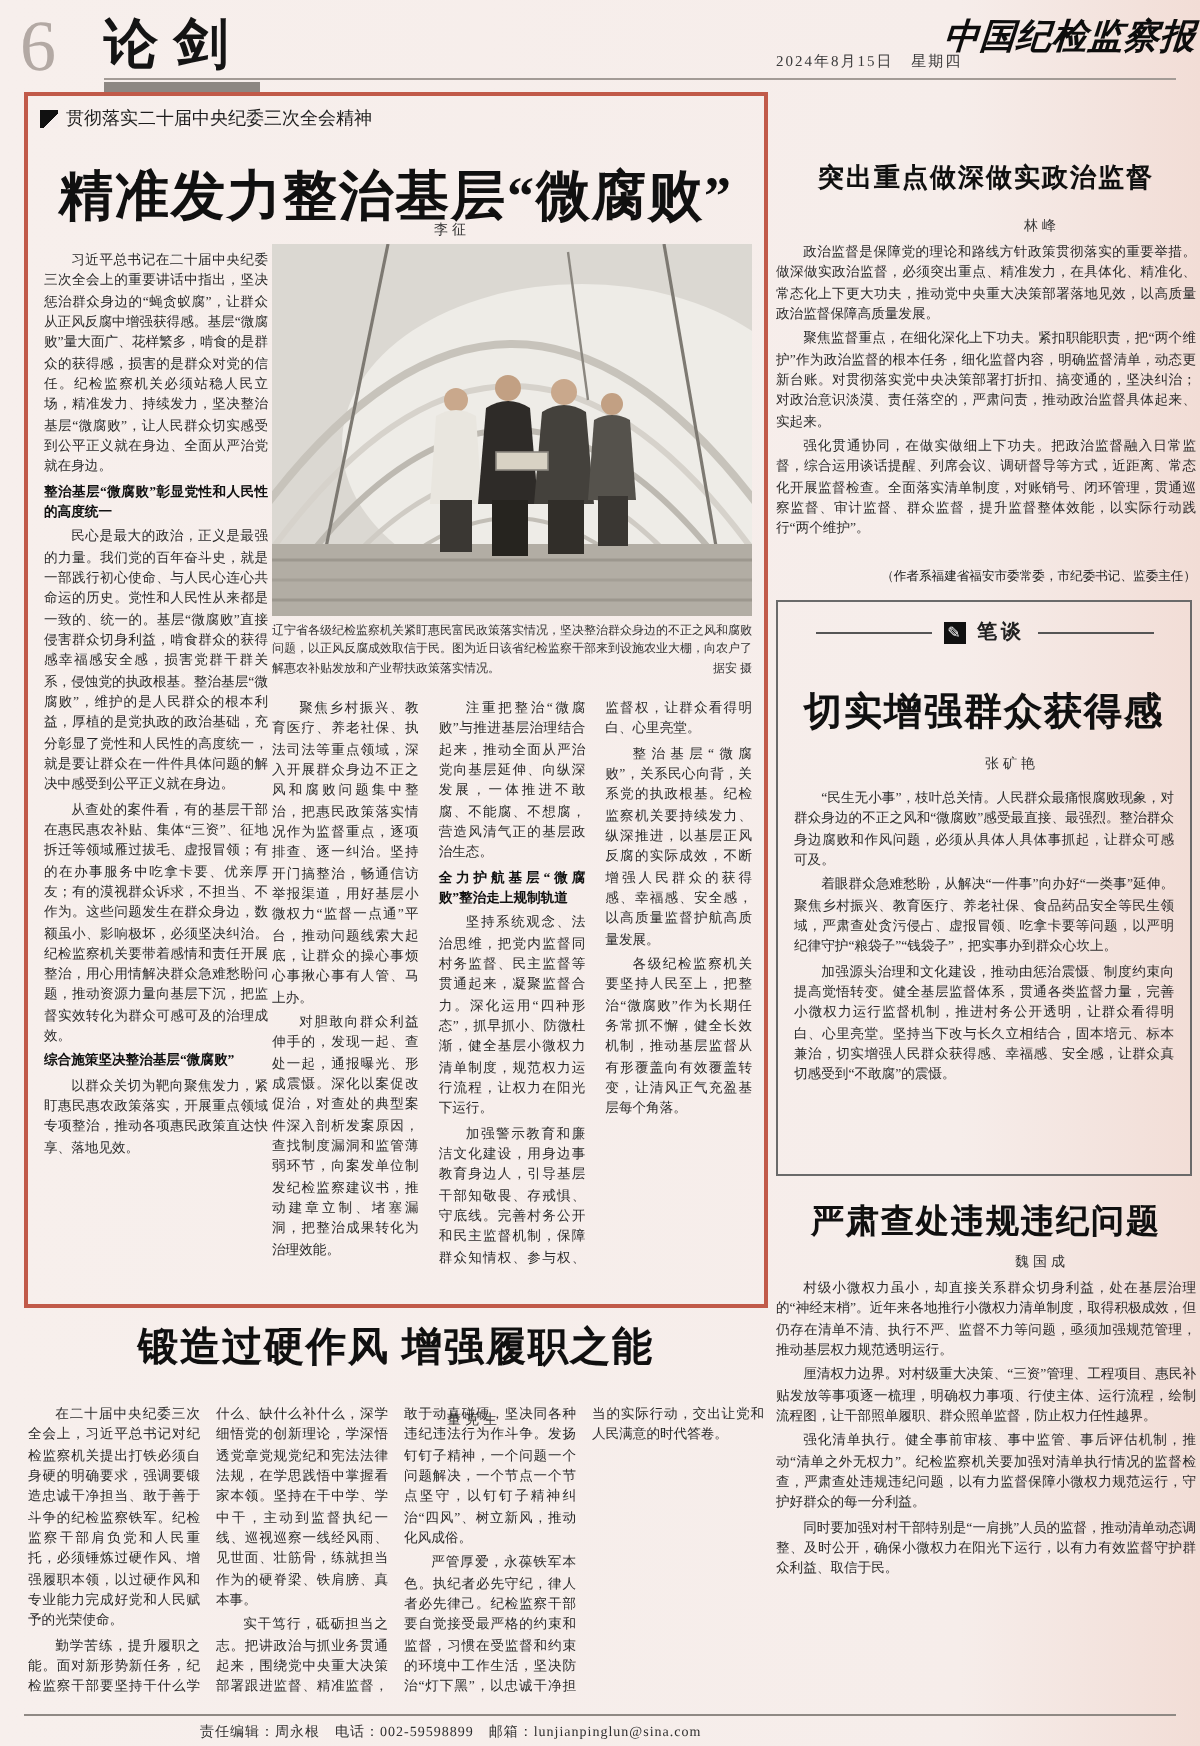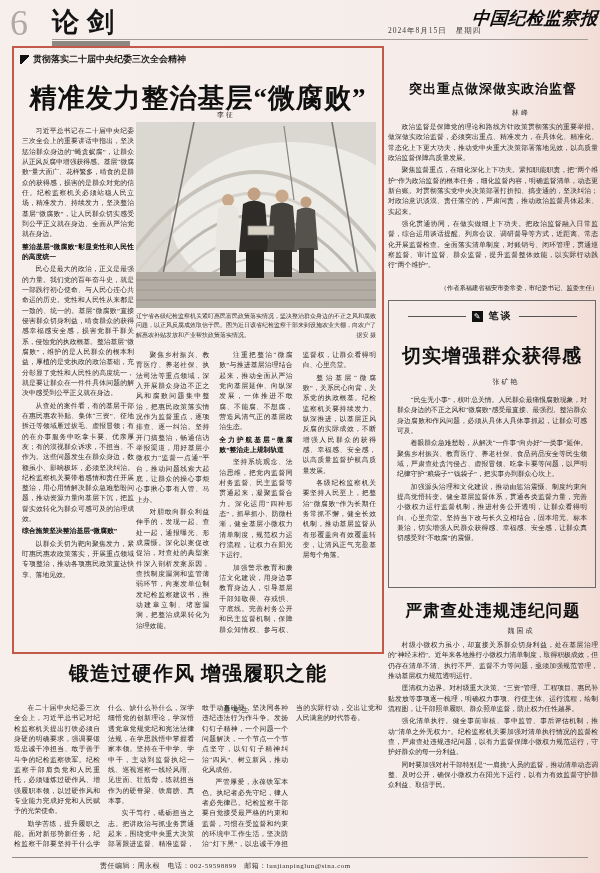--- a/index.html
+++ b/index.html
@@ -11,21 +11,21 @@
   .body-text{font-size:6.8px;line-height:1.52;text-align:justify;color:#2b2b2b;
              font-family:"Liberation Serif","DejaVu Serif",serif;overflow:hidden;}
   .body-text p{margin:0 0 2px 0;text-indent:2em;}
   .subhead{font-weight:bold;text-indent:1em;margin:3px 0;color:#111;}
   .byline{text-align:center;font-size:7px;color:#333;letter-spacing:2px;padding-left:28px;}
   .hl{text-align:center;font-weight:bold;color:#101010;letter-spacing:1px;}
   .colset3{column-count:3;column-gap:10px;column-fill:auto;}
   .colset4{column-count:4;column-gap:8px;column-fill:auto;}
   .rule{background:#a39b96;height:1px;}
   .caption{font-size:6px;line-height:1.55;text-align:justify;color:#333;}
-  .kicker-row{display:flex;align-items:center;gap:4px;font-size:9px;font-weight:700;color:#1d1d1d;}
+  .kicker-row{display:flex;align-items:center;gap:4px;font-size:9px;font-weight:400;color:#1d1d1d;}
   .kicker-ico{width:9px;height:9px;background:linear-gradient(135deg,#111 60%,#f6eeec 61%);display:inline-block;}
   .bitan-head{display:flex;align-items:center;justify-content:center;gap:6px;}
   .bitan-head .ln{flex:0 0 58px;height:1px;background:#555;}
   .bitan-ico{width:11px;height:11px;background:#111;color:#fff;font-size:8px;line-height:11px;text-align:center;display:inline-block;}
   .attr{font-size:6.3px;text-align:right;color:#222;}
 </style>
 </head>
 <body>
 
 <div class="page">

